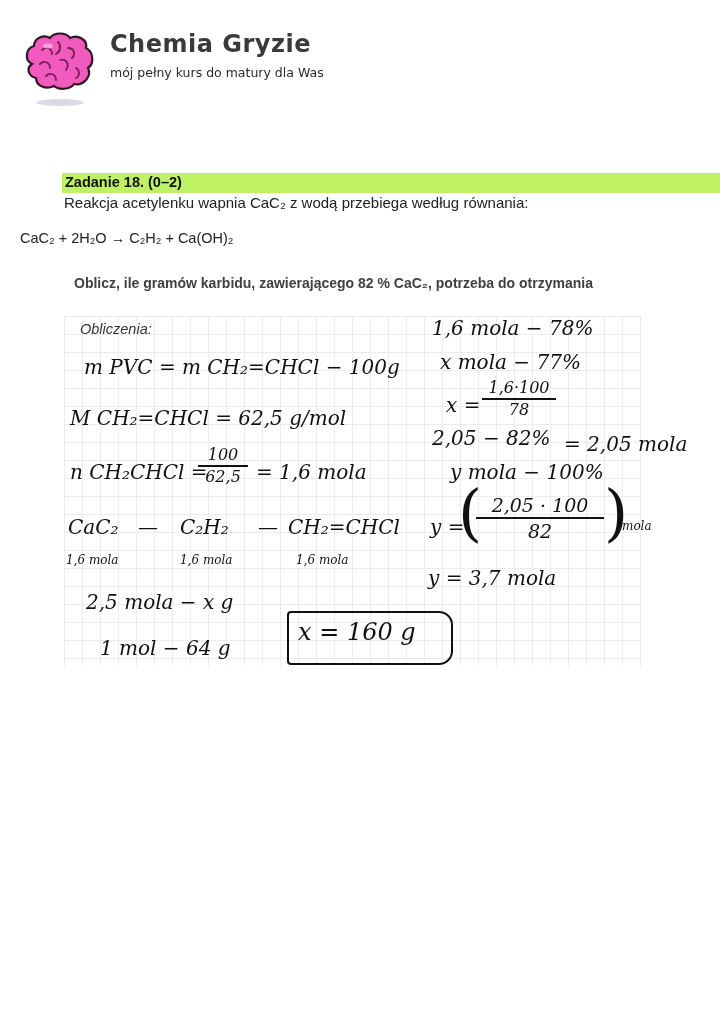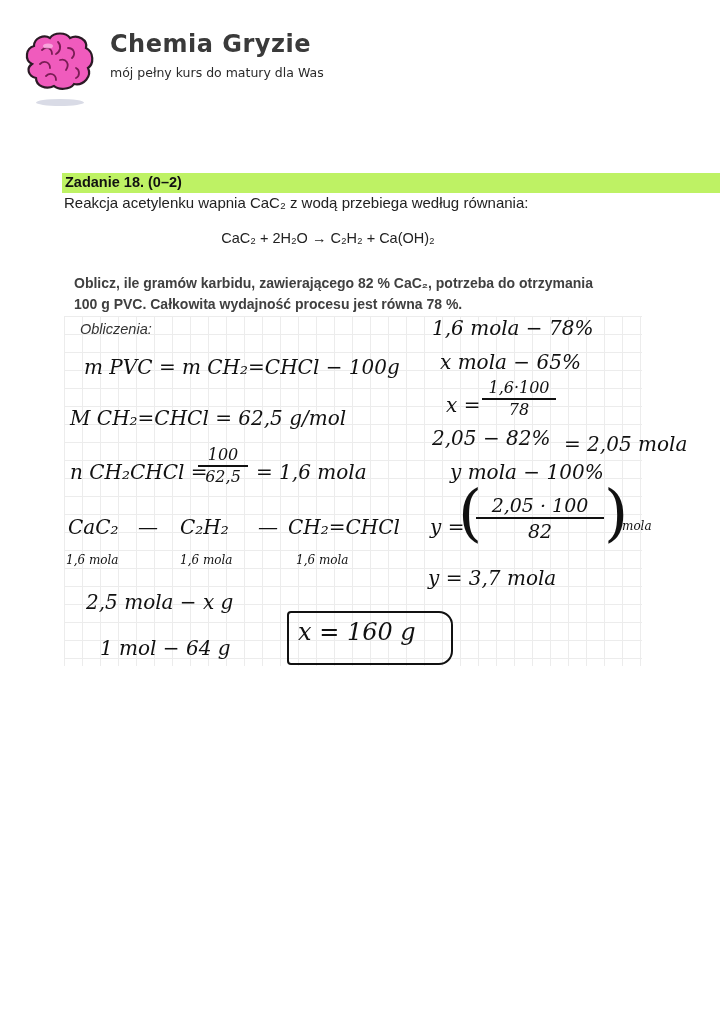--- a/index.html
+++ b/index.html
@@ -8,21 +8,21 @@
   
   .logo { position: absolute; left: 22px; top: 30px; width: 74px; height: 62px; }
   .logo-shadow { position: absolute; left: 36px; top: 99px; width: 48px; height: 7px; border-radius: 50%; background: #d9dbe6; }
   .brand-title { position: absolute; left: 110px; top: 30px; font-family: "DejaVu Sans", sans-serif; font-weight: bold; font-size: 24px; color: #3a3a3a; letter-spacing: 0.5px; }
   .brand-sub { position: absolute; left: 110px; top: 65px; font-family: "DejaVu Sans", sans-serif; font-size: 12.5px; color: #2a2a2a; }
 
   
   .task-head { position: absolute; left: 62px; top: 173px; width: 684px; height: 20px; background: #bef264; }
   .task-head span { position: absolute; left: 3px; top: 1px; font-weight: bold; font-size: 14.5px; color: #111; }
   .task-intro { position: absolute; left: 64px; top: 194px; font-size: 15px; color: #222; }
-  .equation { position: absolute; left: 0; width: 644px; top: 230px; text-align: center; font-size: 14.5px; color: #222; padding-left: 12px; box-sizing: border-box;}
+  .equation { position: absolute; left: 0; width: 644px; top: 230px; font-size: 14.5px; color: #222; padding-left: 20px; box-sizing: border-box;}
   .question { position: absolute; left: 74px; top: 273px; width: 560px; font-weight: bold; font-size: 14px; line-height: 21px; color: #404040; }
 
   
   .sheet { position: absolute; left: 64px; top: 316px; width: 578px; height: 350px;
     background-color: #fff;
     background-image:
       linear-gradient(to right, #ececec 1px, transparent 1px),
       linear-gradient(to bottom, #ececec 1px, transparent 1px);
     background-size: 18px 18px; }
   .calc-label { position: absolute; left: 80px; top: 321px; font-style: italic; font-size: 14.5px; color: #333; }
@@ -50,21 +50,20 @@
 <div class="brand-title">Chemia Gryzie</div>
 <div class="brand-sub">mój pełny kurs do matury dla Was</div>
 
 <div class="task-head">
   <span>Zadanie 18. (0–2)</span>
 </div>
 <div class="task-intro">Reakcja acetylenku wapnia CaC₂ z wodą przebiega według równania:</div>
 <div class="equation">CaC₂ + 2H₂O → C₂H₂ + Ca(OH)₂</div>
 <div class="question">
   <div>Oblicz, ile gramów karbidu, zawierającego 82 % CaC₂, potrzeba do otrzymania</div>
-  <div>100 g PVC. Całkowita wydajność procesu jest równa 78 %.</div>
 </div>
 
 <div class="sheet"></div>
 <div class="calc-label">Obliczenia:</div>
 
 <div class="hw l" style="left:84px; top:355px;">m PVC = m CH₂=CHCl − 100g</div>
 <div class="hw l" style="left:70px; top:406px;">M CH₂=CHCl = 62,5 g/mol</div>
 <div class="hw l" style="left:70px; top:460px;">n CH₂CHCl =</div>
 <div class="frac" style="left:198px; top:446px; width:50px;">
   <span class="num">100</span>
@@ -83,21 +82,21 @@
 <div class="hw m" style="left:180px; top:553px;">1,6 mola</div>
 <div class="hw m" style="left:296px; top:553px;">1,6 mola</div>
 
 <div class="hw l" style="left:86px; top:590px;">2,5 mola − x g</div>
 <div class="hw l" style="left:100px; top:636px;">1 mol − 64 g</div>
 
 <div class="answer-box"></div>
 <div class="answer-text">x = 160 g</div>
 
 <div class="hw l" style="left:432px; top:316px;">1,6 mola − 78%</div>
-<div class="hw l" style="left:440px; top:350px;">x mola − 65%</div>
+<div class="hw l" style="left:440px; top:350px;">x mola − 77%</div>
 <div class="hw l" style="left:446px; top:393px;">x =</div>
 <div class="frac" style="left:482px; top:379px; width:74px;">
   <span class="num">1,6·100</span>
   <span class="bar"></span>
   <span class="den">78</span>
 </div>
 <div class="hw l" style="left:564px; top:392px;margin-top:40px;">= 2,05 mola</div>
 <div class="hw l" style="left:432px; top:426px;">2,05 − 82%</div>
 <div class="hw l" style="left:450px; top:460px;">y mola − 100%</div>
 <div class="hw l" style="left:430px; top:515px;">y =</div>

